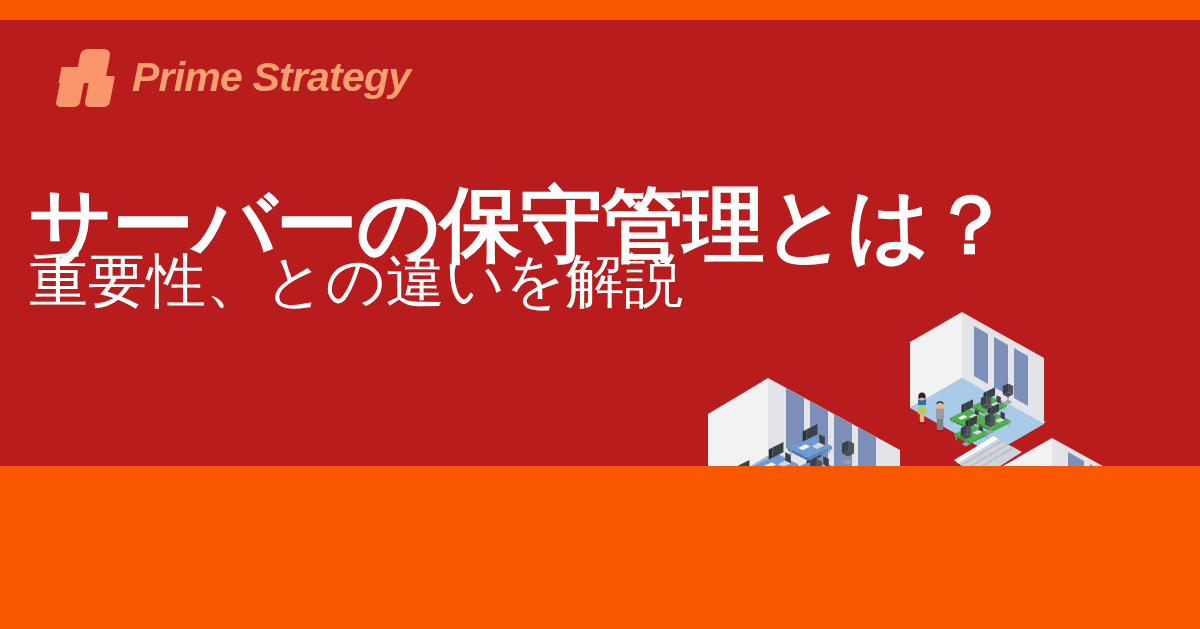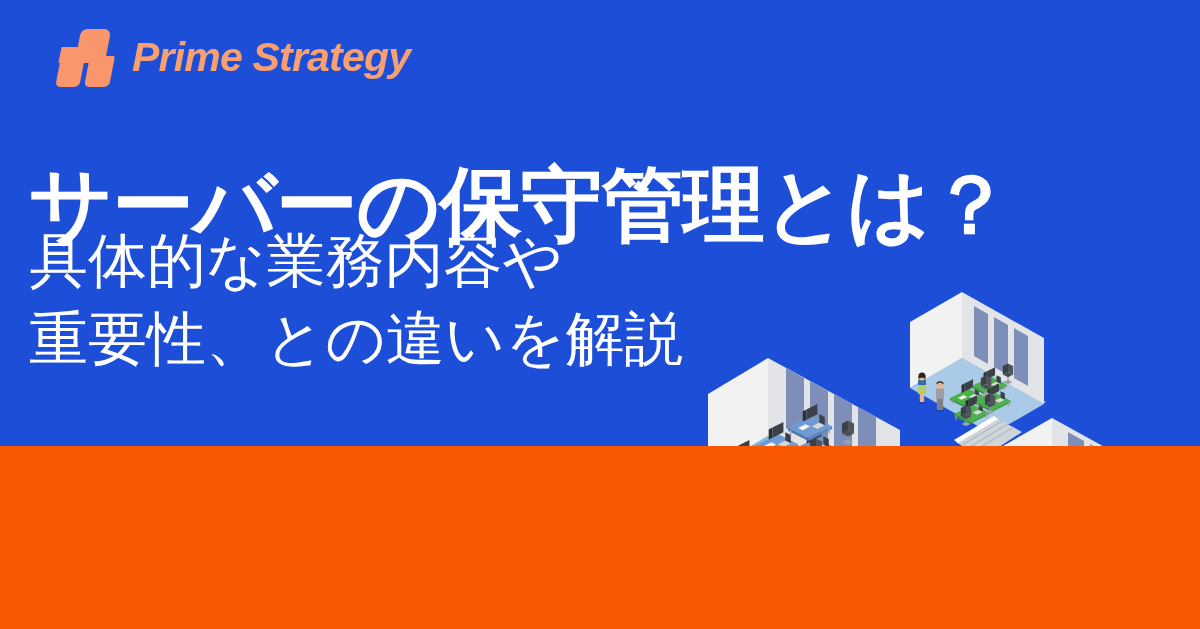--- a/index.html
+++ b/index.html
@@ -4,21 +4,21 @@
 <title>Prime Strategy — サーバーの保守管理とは？</title>
 <style>
   html,body{margin:0;padding:0;}
   body{
     width:1200px;height:629px;overflow:hidden;
     font-family:"Liberation Sans","DejaVu Sans",sans-serif;
     background:#f95800;
   }
   #canvas{
     position:relative;width:1200px;height:446px;
-    background:#1d4ed8;overflow:hidden;
+    background:#b91c1c;overflow:hidden;margin-top:20px;
   }
 
   
   .logo{position:absolute;left:56px;top:27px;display:flex;align-items:center;gap:13px;}
   .logo-mark{position:relative;width:63px;height:60px;flex:0 0 auto;}
   .logo-mark i{position:absolute;background:#f9966b;display:block;}
   .lm-a{left:22px;top:2px;width:30px;height:34px;border-radius:6px 7px 3px 3px;
         transform:skewX(-11deg);}
   .lm-b{left:31px;top:29px;width:25px;height:31px;border-radius:2px 2px 5px 5px;
         transform:skewX(-11deg);}
@@ -59,21 +59,20 @@
         <i class="lm-b"></i>
         <i class="lm-c"></i>
         <i class="lm-d"></i>
     </span>
     <span class="logo-text">Prime Strategy</span>
   </div>
 
   <h1 class="headline">サーバーの保守管理とは？</h1>
 
   <div class="subhead">
-    <div>具体的な業務内容や</div>
     <div>重要性、との違いを解説</div>
   </div>
 
   <div class="illus">
   <svg viewBox="0 0 500 357" xmlns="http://www.w3.org/2000/svg" shape-rendering="geometricPrecision">
     <defs>
 
       <g id="pers-blue">
         <ellipse cx="0" cy="0.5" rx="4.2" ry="1.5" fill="#000" opacity="0.13"></ellipse>
         <path d="M-3.2,0 L-3.2,-11 L3.2,-11 L3.2,0 Z" fill="#6a6f78"></path>

